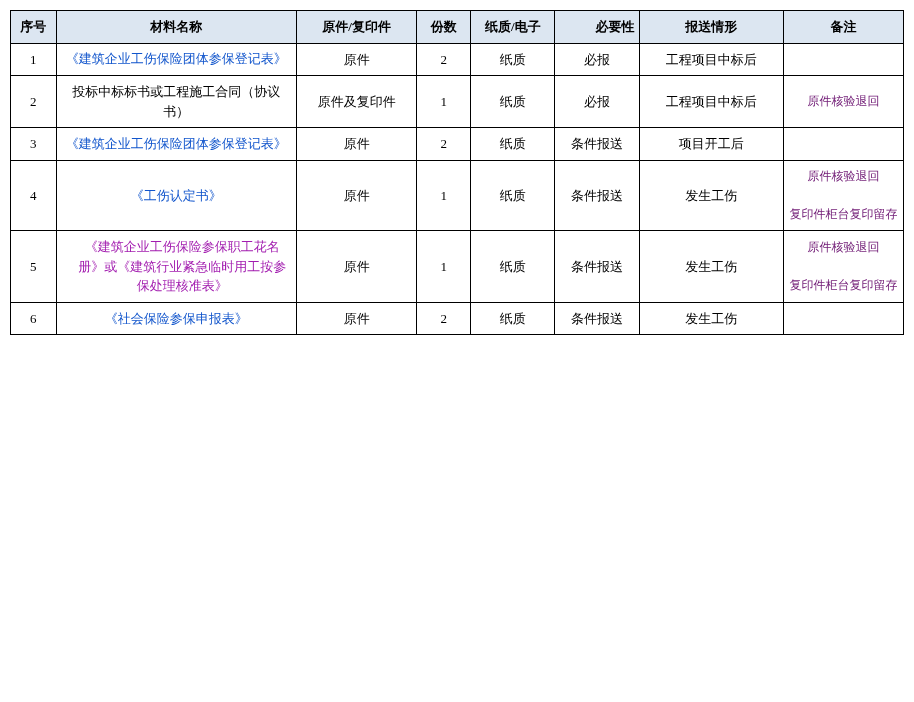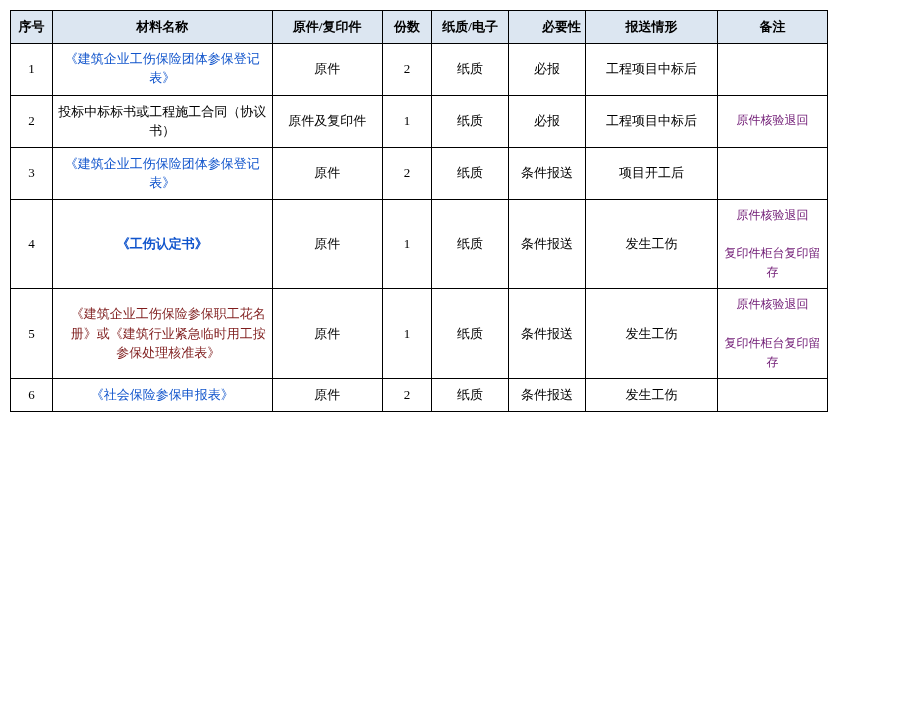--- a/index.html
+++ b/index.html
@@ -7,21 +7,21 @@
       padding: 0;
       box-sizing: border-box;
     }
     body {
       font-family: SimSun, "宋体", serif;
       font-size: 13px;
       background: #fff;
       padding: 10px;
     }
     .table-container {
-      width: 818px;
+      width: 894px;
       border-collapse: collapse;
       border-radius: 21px;
     }
     table {
       width: 100%;
       border-collapse: collapse;
       border: 1px solid #000;
     }
     th, td {
       border: 1px solid #000;
@@ -97,33 +97,33 @@
           <td style="min-height: 60px; color: rgb(17, 85, 204); cursor: pointer;">《建筑企业工伤保险团体参保登记表》</td>
           <td>原件</td>
           <td>2</td>
           <td>纸质</td>
           <td>条件报送</td>
           <td>项目开工后</td>
           <td class="notes-text" style="white-space: pre-wrap;"></td>
         </tr>
         <tr>
           <td style="min-height: 120px;">4</td>
-          <td style="min-height: 120px; color: rgb(17, 85, 204); cursor: pointer; font-weight: bold;">《工伤认定书》</td>
+          <td style="min-height: 120px; color: rgb(17, 85, 204); cursor: pointer;">《工伤认定书》</td>
           <td>原件</td>
           <td>1</td>
           <td>纸质</td>
           <td>条件报送</td>
           <td>发生工伤</td>
           <td class="notes-text" style="white-space: pre-wrap;">原件核验退回
 
 复印件柜台复印留存</td>
         </tr>
         <tr>
           <td style="min-height: 150px;">5</td>
-          <td style="min-height: 150px; color: #7f1d1d; cursor: pointer; padding-left: 16px;">《建筑企业工伤保险参保职工花名册》或《建筑行业紧急临时用工按参保处理核准表》</td>
+          <td style="min-height: 150px; color: #a21caf; cursor: pointer; padding-left: 16px;">《建筑企业工伤保险参保职工花名册》或《建筑行业紧急临时用工按参保处理核准表》</td>
           <td>原件</td>
           <td>1</td>
           <td>纸质</td>
           <td>条件报送</td>
           <td>发生工伤</td>
           <td class="notes-text" style="white-space: pre-wrap;">原件核验退回
 
 复印件柜台复印留存</td>
         </tr>
         <tr>

